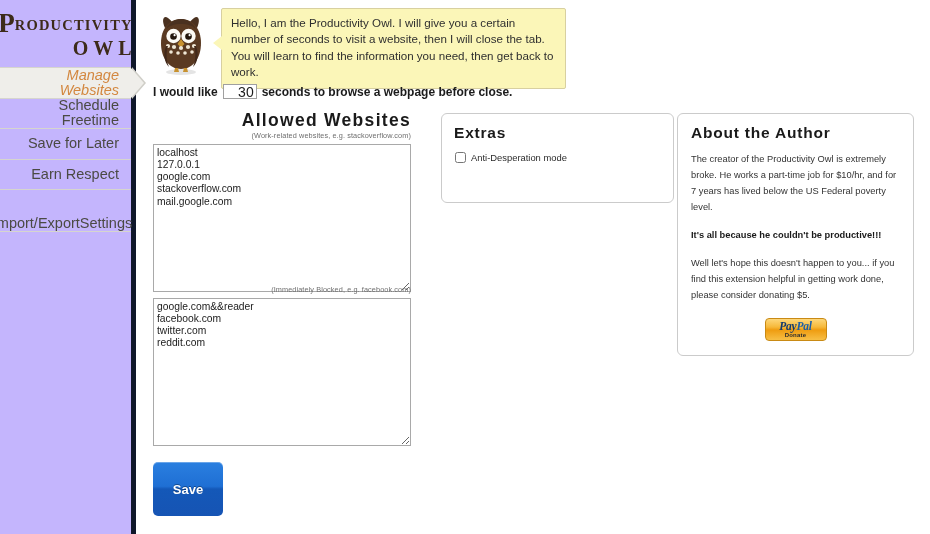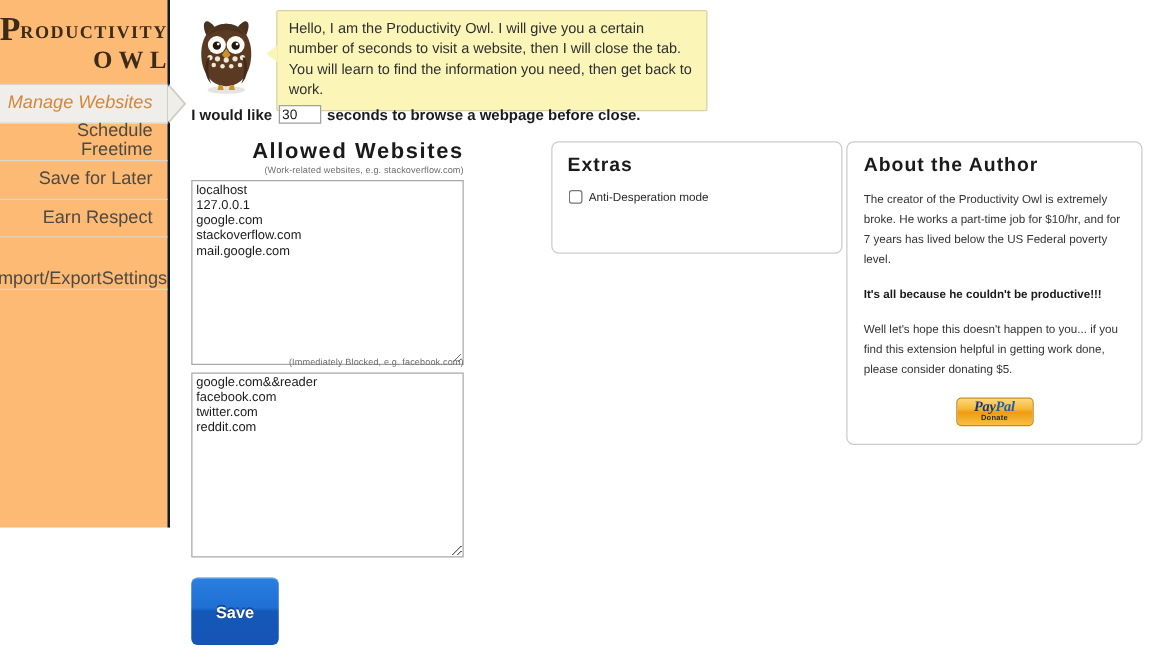--- a/index.html
+++ b/index.html
@@ -13,23 +13,23 @@
   #app {
     position: relative;
     width: 930px; height: 534px;
     background: #ffffff;
   }
 
   
   #sidebar {
     position: absolute;
     left: 0; top: 0;
-    width: 136px; height: 422px;
-    background: #fdba74;
-    border-right: 2px solid #0f172a;
+    width: 136px; height: 534px;
+    background: #c4b5fd;
+    border-right: 5px solid #0f172a;
   }
   #logo {
     height: 68px;
     display: flex;
     align-items: center;
     justify-content: center;
     padding: 0 6px;
     border-bottom: 1px solid #d6d5ce;
   }
   .logo-wrap {
@@ -147,26 +147,27 @@
     font-weight: bold;
     color: #1b1b1b;
     display: flex;
     align-items: center;
     white-space: nowrap;
   }
   #seconds-input {
     width: 34px;
     height: 15px;
     margin: 0 5px;
-    font-size: 11px;
+    font-size: 14px;
     font-family: "Liberation Sans", sans-serif;
     border: 1px solid #a0a0a0;
     background: #fff;
     padding: 0 2px;
     color: #1b1b1b;
+    text-align: right;
   }
 
   
   .sec-head {
     display: flex;
     align-items: flex-end;
     white-space: nowrap;
     flex-direction: column;
   }
   .sec-title {
@@ -175,21 +176,21 @@
     letter-spacing: 1.3px;
     color: #1a1a1a;
   }
   .sec-sub {
     font-size: 7.3px;
     color: #6e6e6e;
     margin-left: 3px;
     letter-spacing: 0.1px;
   }
   .site-box {
-    width: 218px;
+    width: 258px;
     height: 148px;
     border: 1px solid #a9a9a9;
     background: #fff;
     font-family: "Liberation Sans", sans-serif;
     font-size: 10.3px;
     line-height: 1.18;
     color: #1b1b1b;
     padding: 2px 3px;
     resize: both;
     overflow: hidden;

